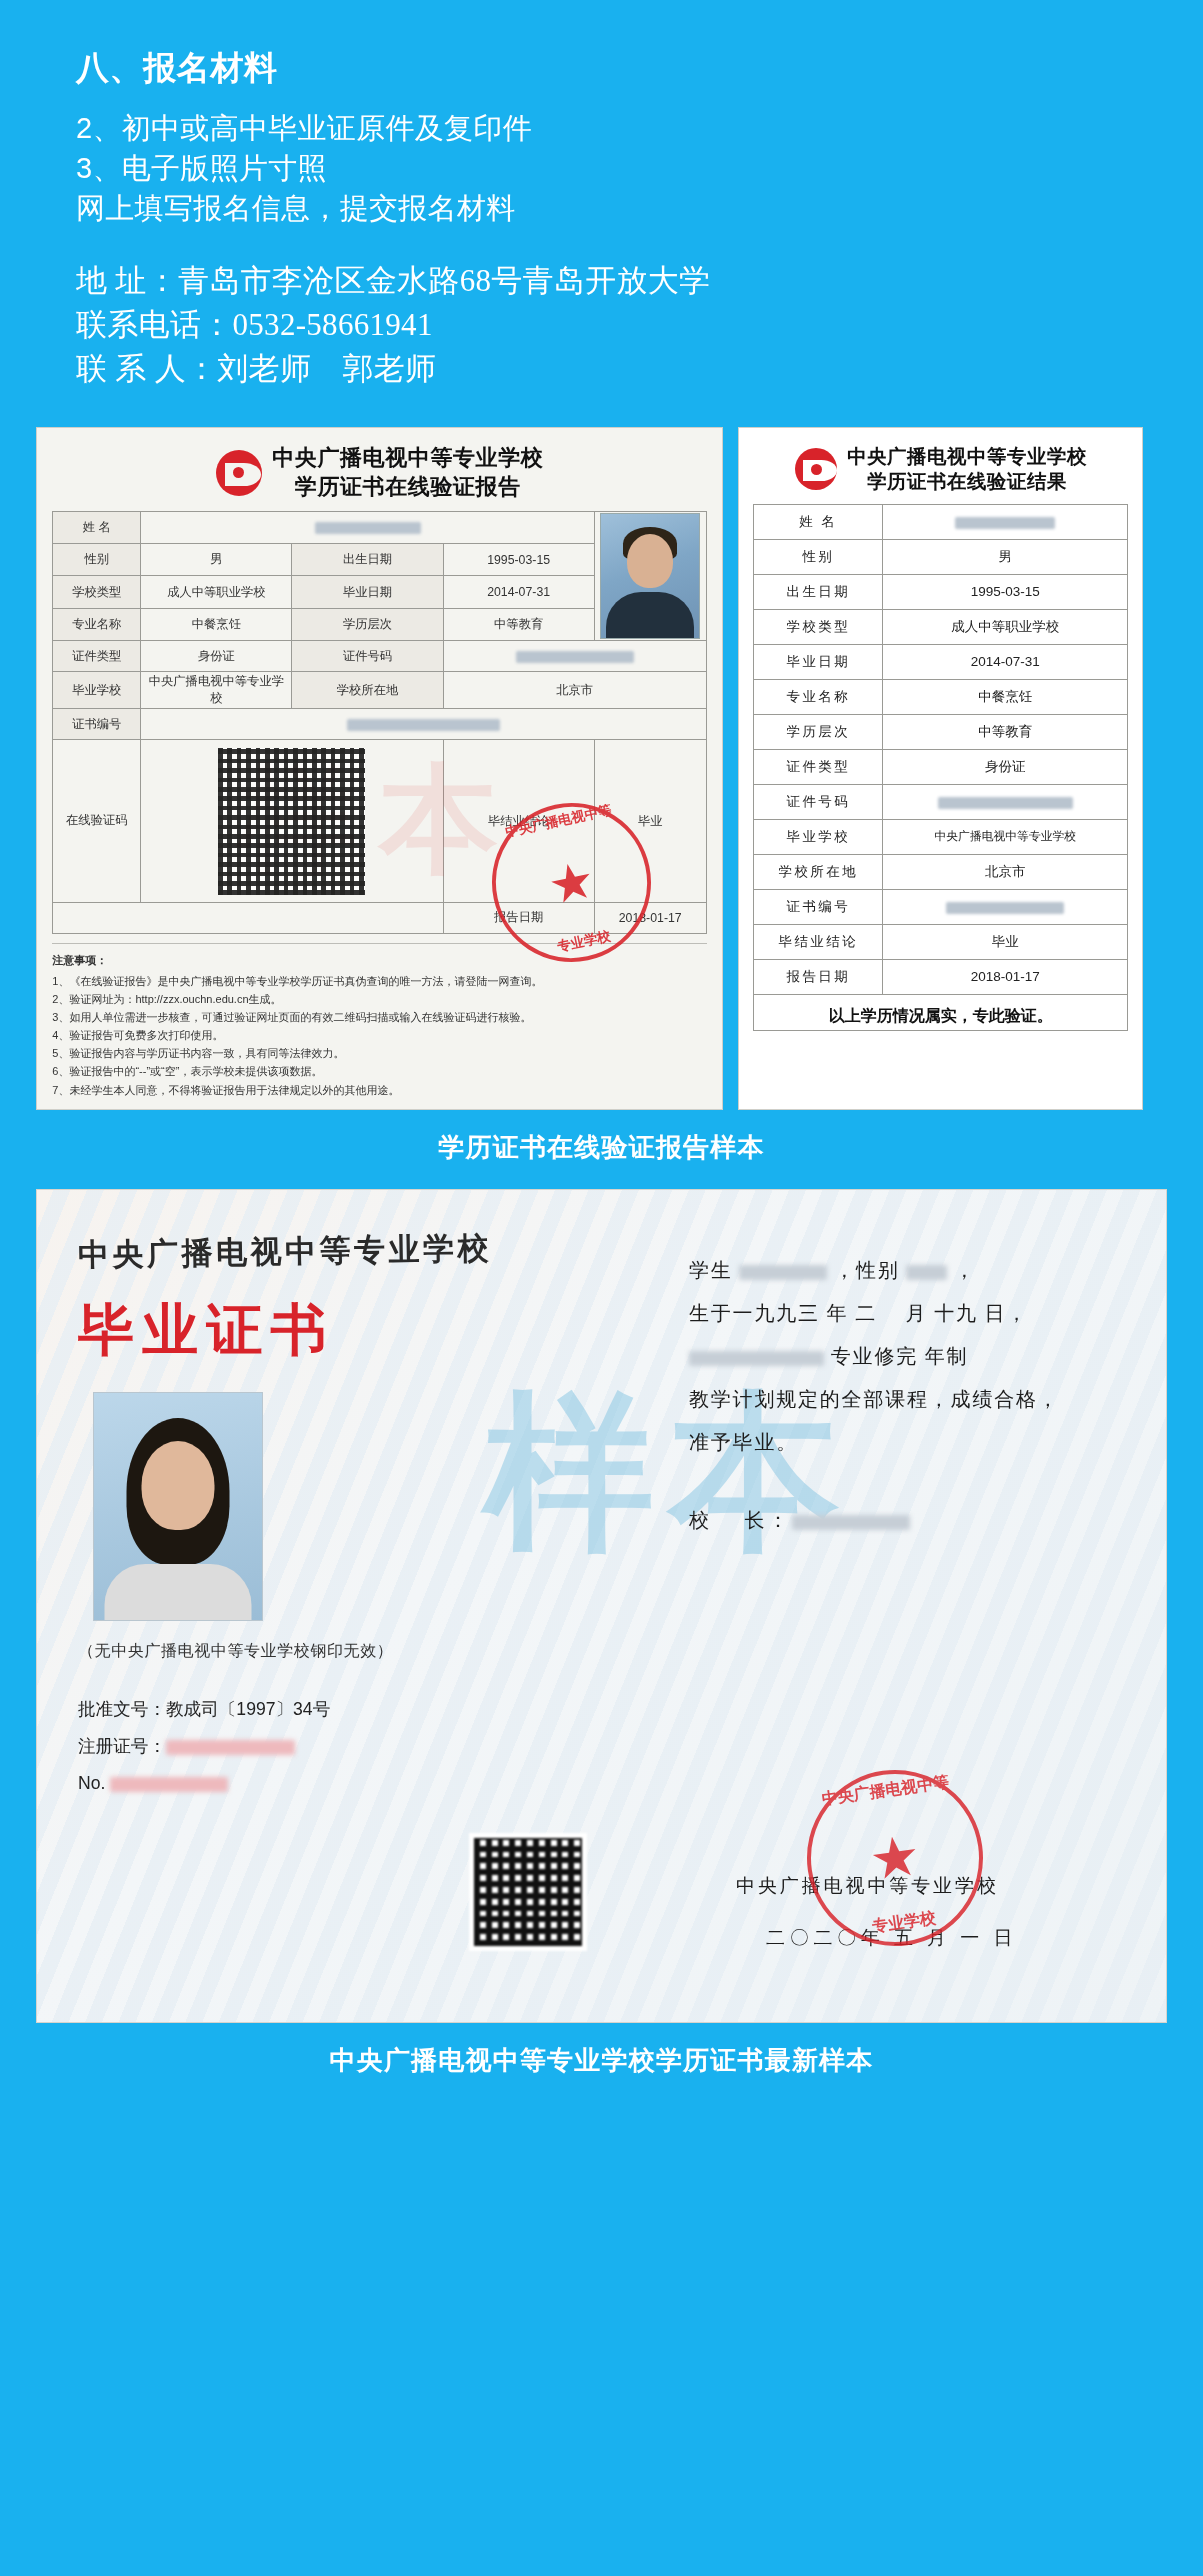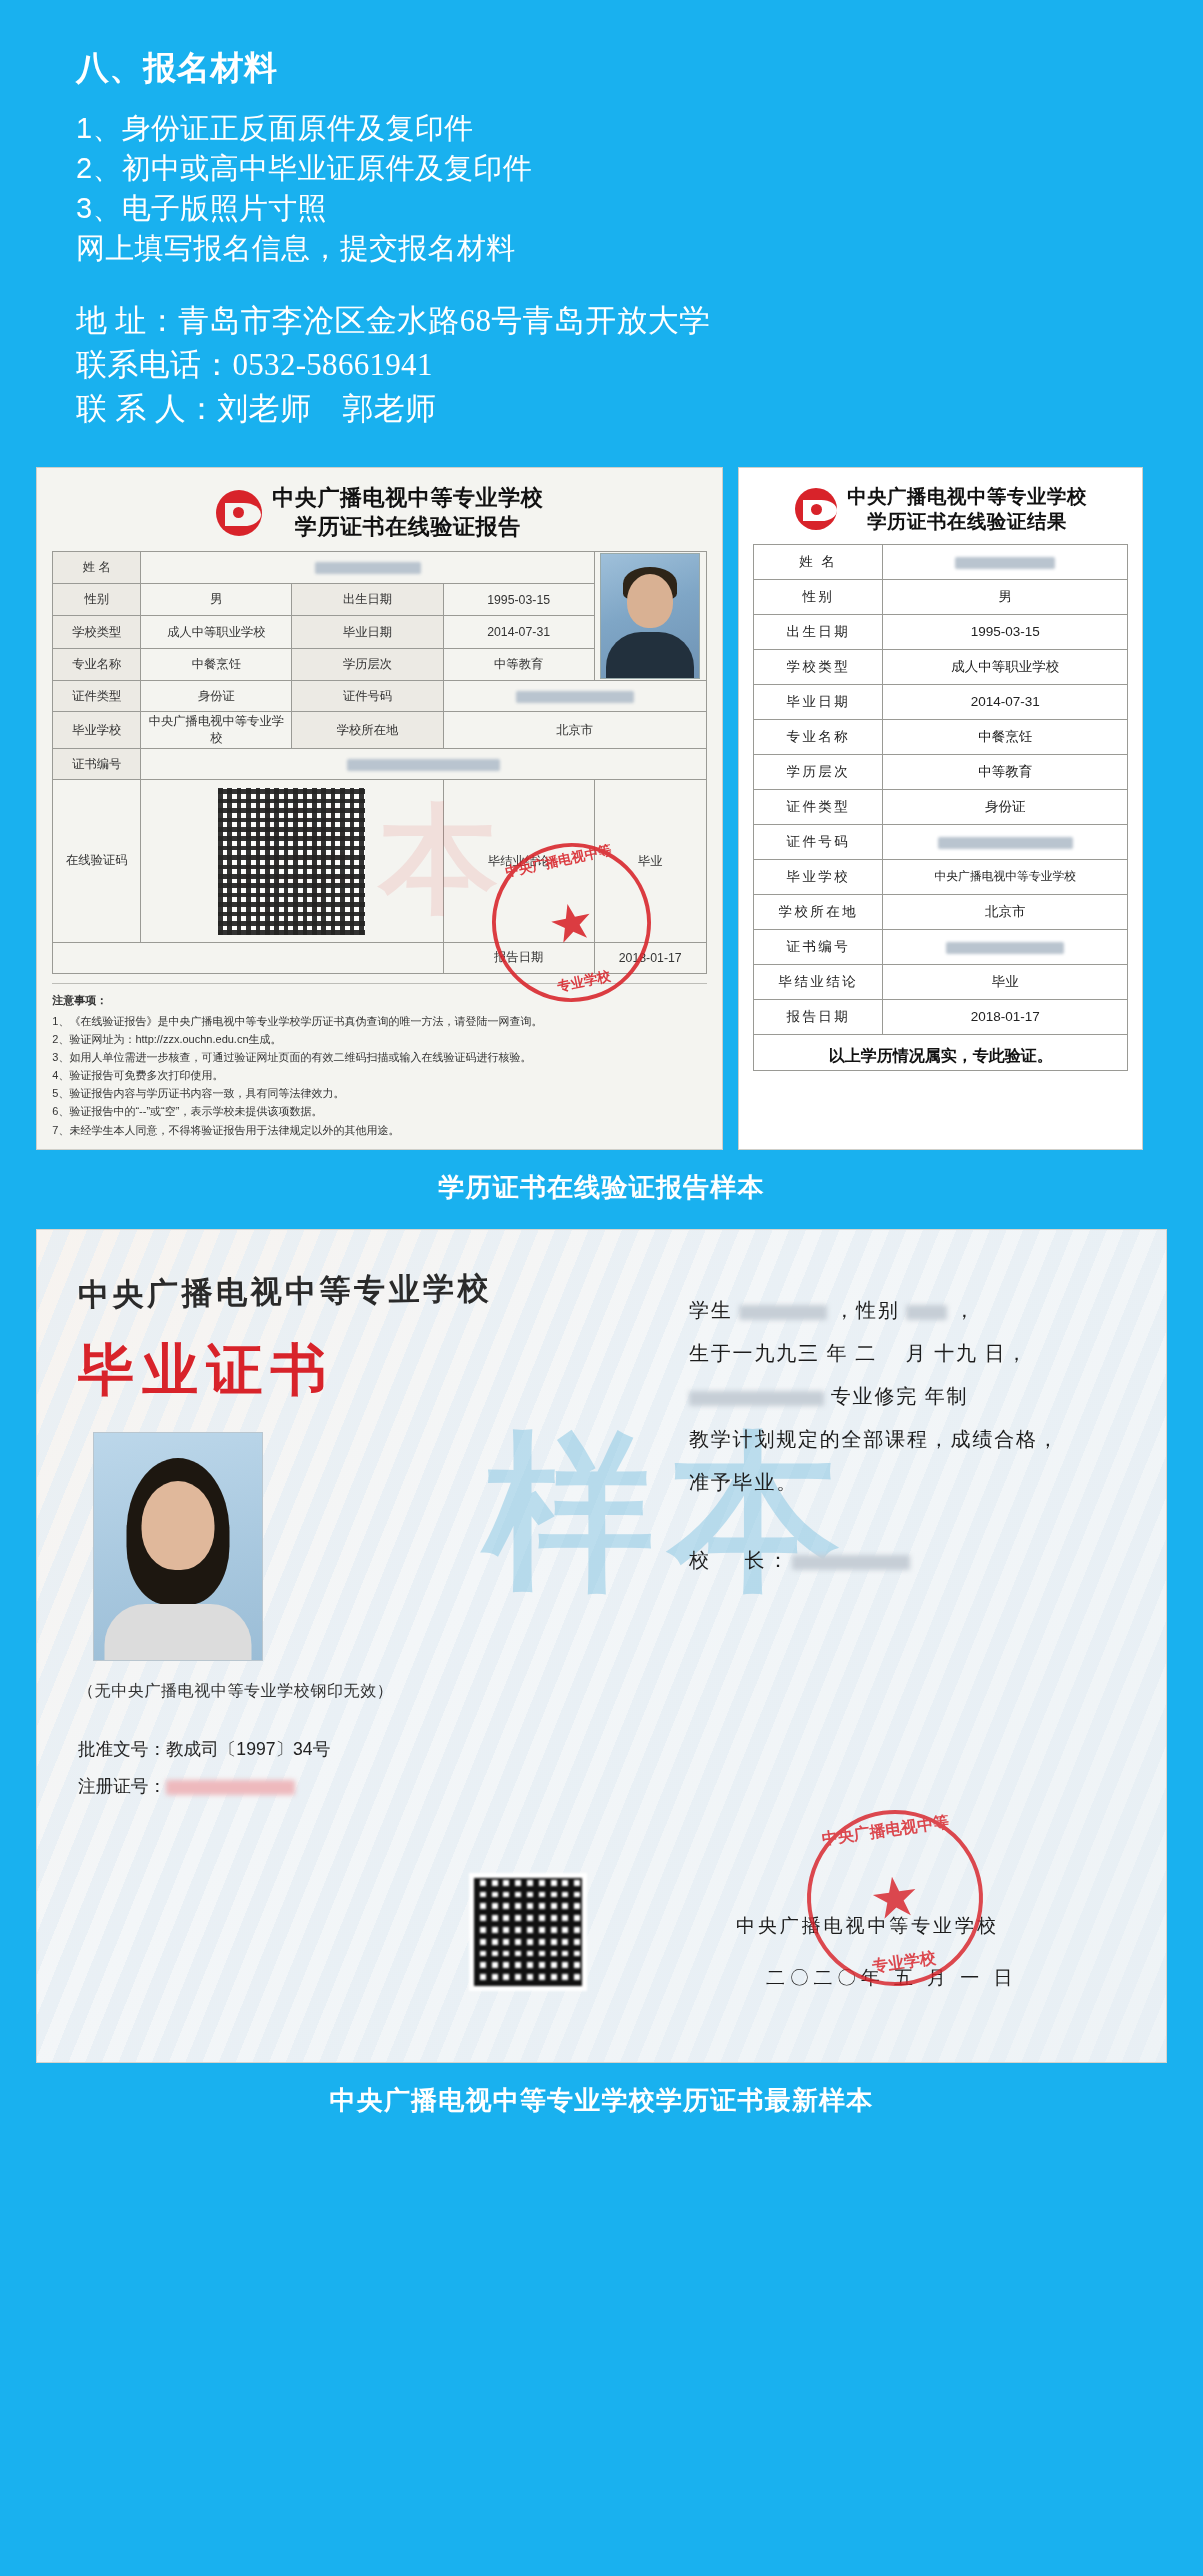--- a/index.html
+++ b/index.html
@@ -436,21 +436,20 @@
     pointer-events: none;
   }
 </style>
 </head>
 <body>
 
 <div class="page">
 
   <div class="text-block">
     <div class="sec-title">八、报名材料</div>
-    <div class="sec-line">1、身份证正反面原件及复印件</div>
     <div class="sec-line">2、初中或高中毕业证原件及复印件</div>
     <div class="sec-line">3、电子版照片寸照</div>
     <div class="sec-line">网上填写报名信息，提交报名材料</div>
     <div class="gap-block"></div>
     <div class="contact-line">地        址：青岛市李沧区金水路68号青岛开放大学</div>
     <div class="contact-line">联系电话：0532-58661941</div>
     <div class="contact-line">联 系 人：刘老师　郭老师</div>
   </div>
 
   <div class="samples">
@@ -649,20 +648,23 @@
             <div class="body2"></div>
         </div>
         <div class="dp-note">（无中央广播电视中等专业学校钢印无效）</div>
         <div class="dp-meta">
           <div>
             <span>批准文号：</span><span>教成司〔1997〕34号</span>
           </div>
           <div>
             <span>注册证号：</span><span class="blur-pink" style="width:129px"></span>
           </div>
+          <div>
+            <span>No.</span>&nbsp;<span class="blur-pink" style="width:118px"></span>
+          </div>
         </div>
       </div>
 
       <div class="dp-qr"></div>
 
       <div class="dp-right">
         <div class="dp-body-line">
           学生&nbsp;<span class="blur2" style="width:88px"></span>&nbsp;，性别&nbsp;<span class="blur2" style="width:41px"></span>&nbsp;，
         </div>
         <div class="dp-body-line">生于一九九三 年 二 　月 十九 日，</div>

